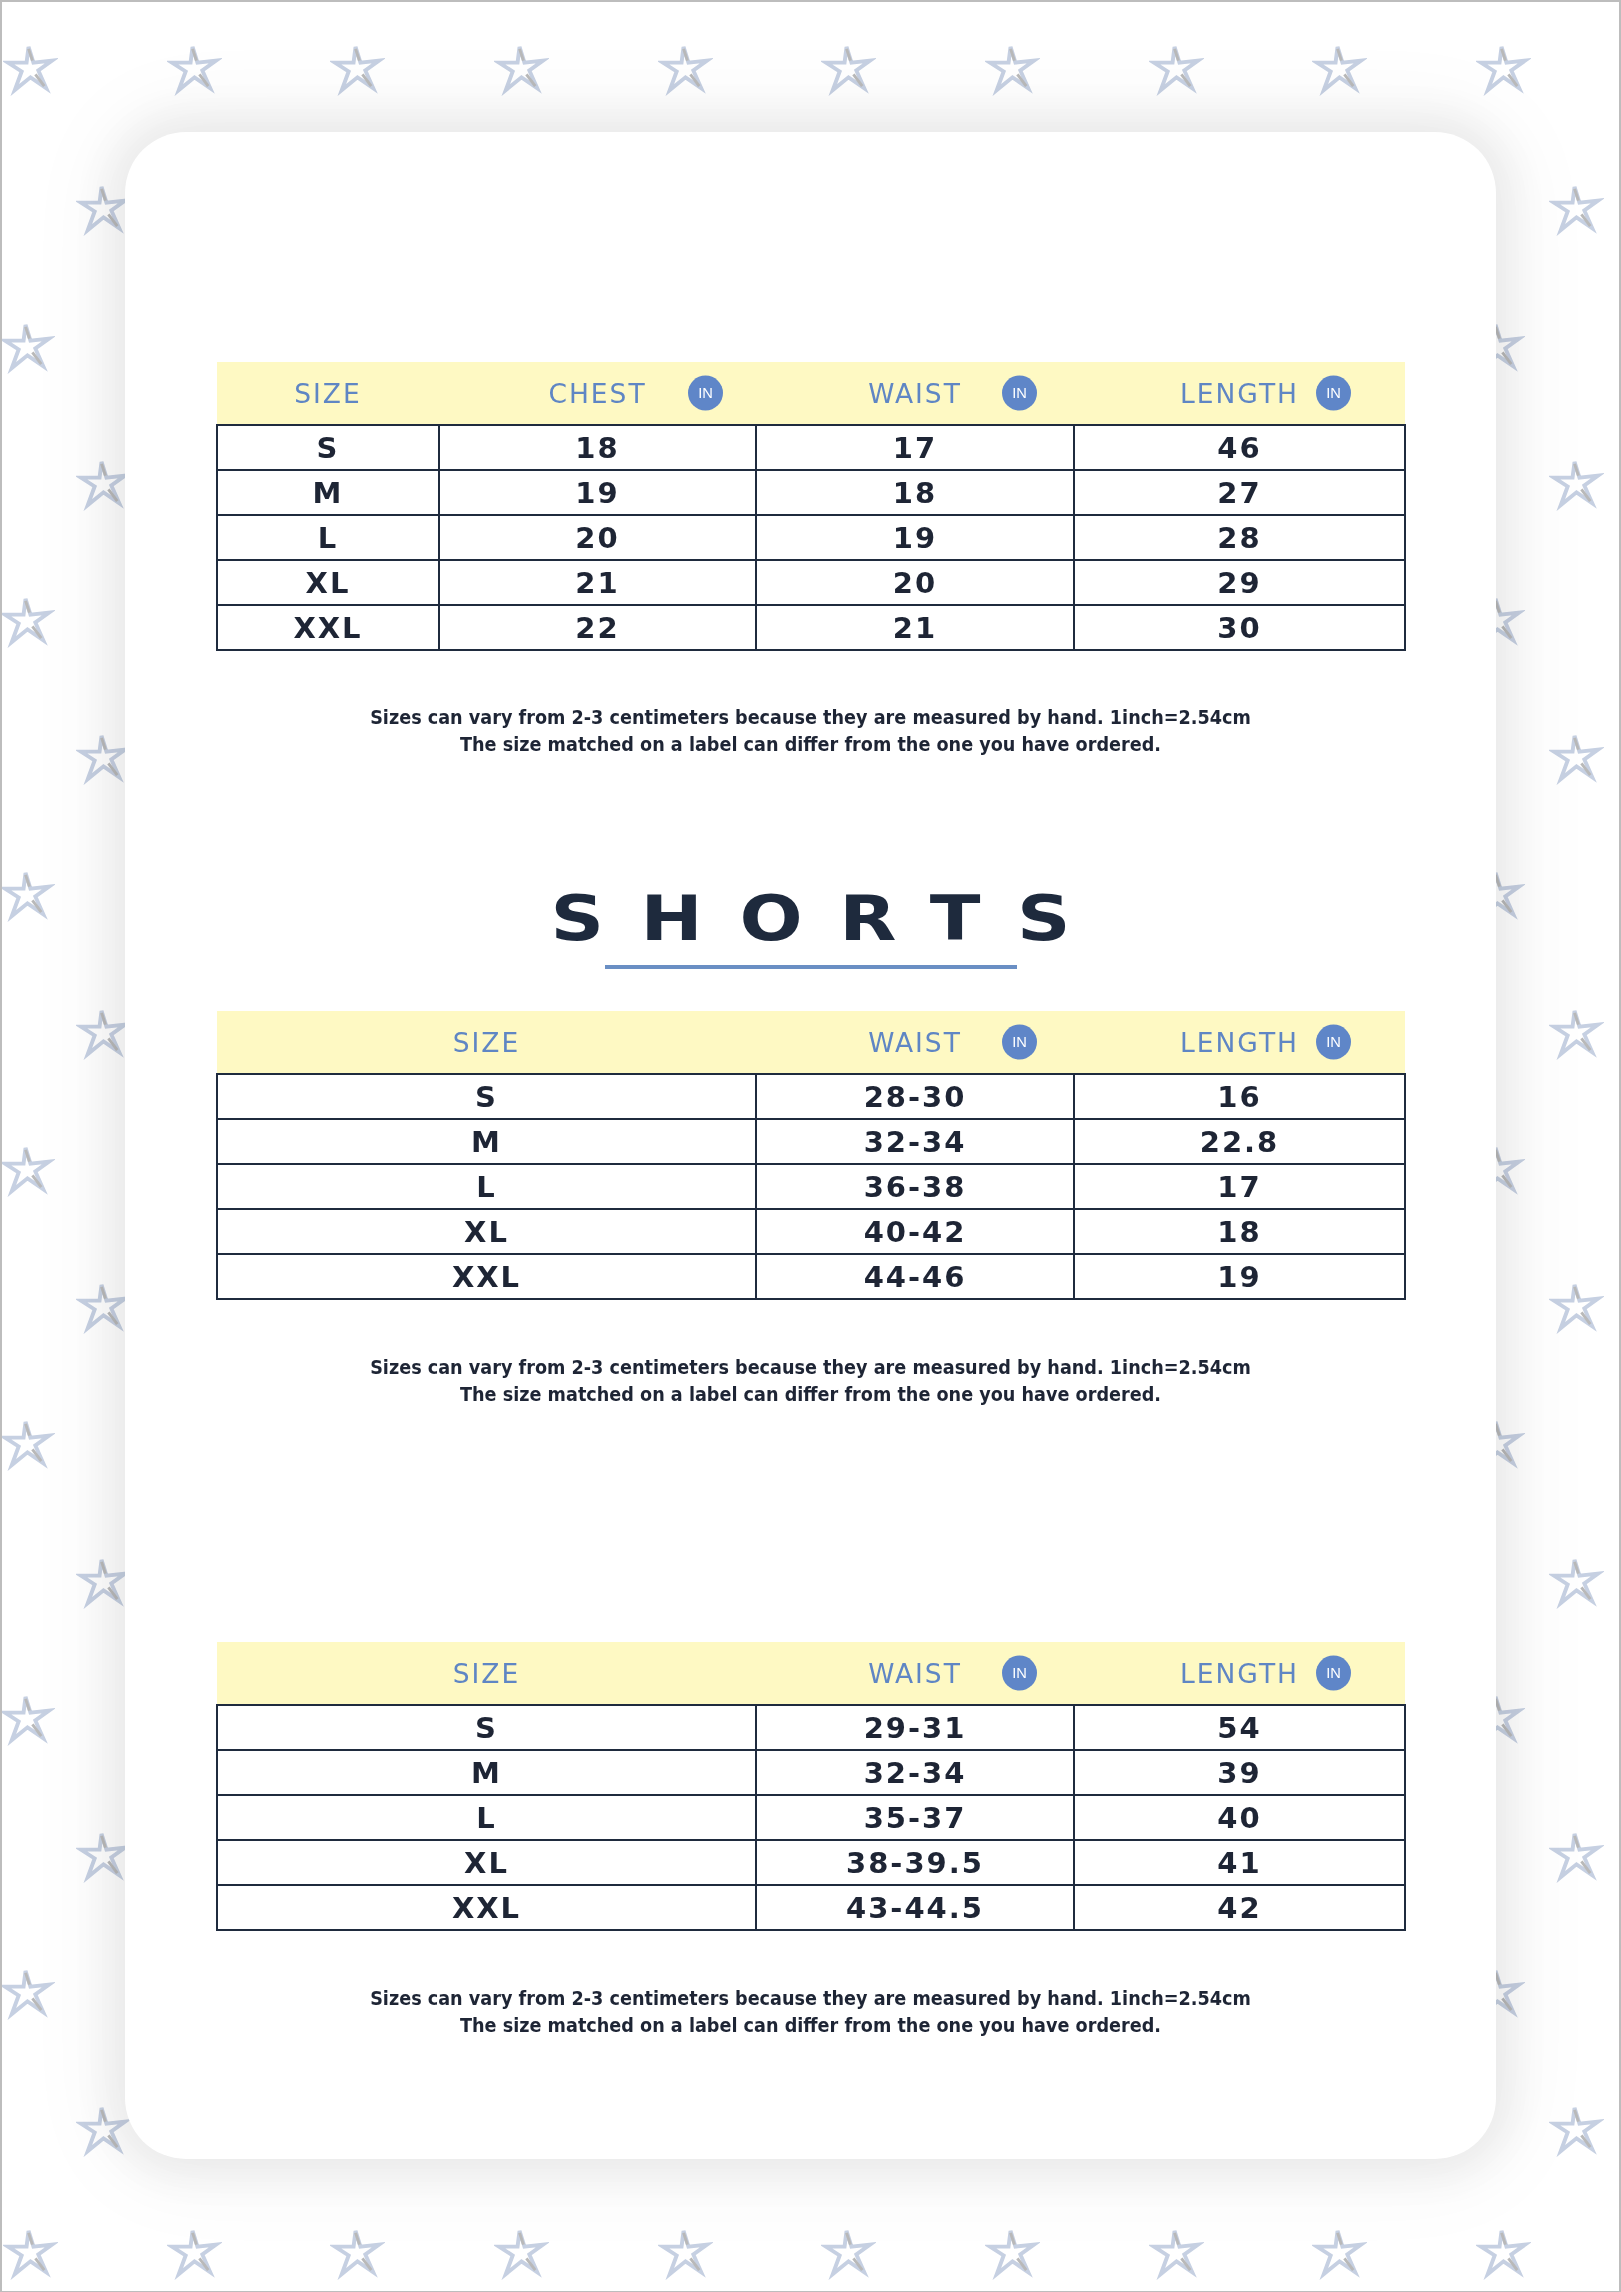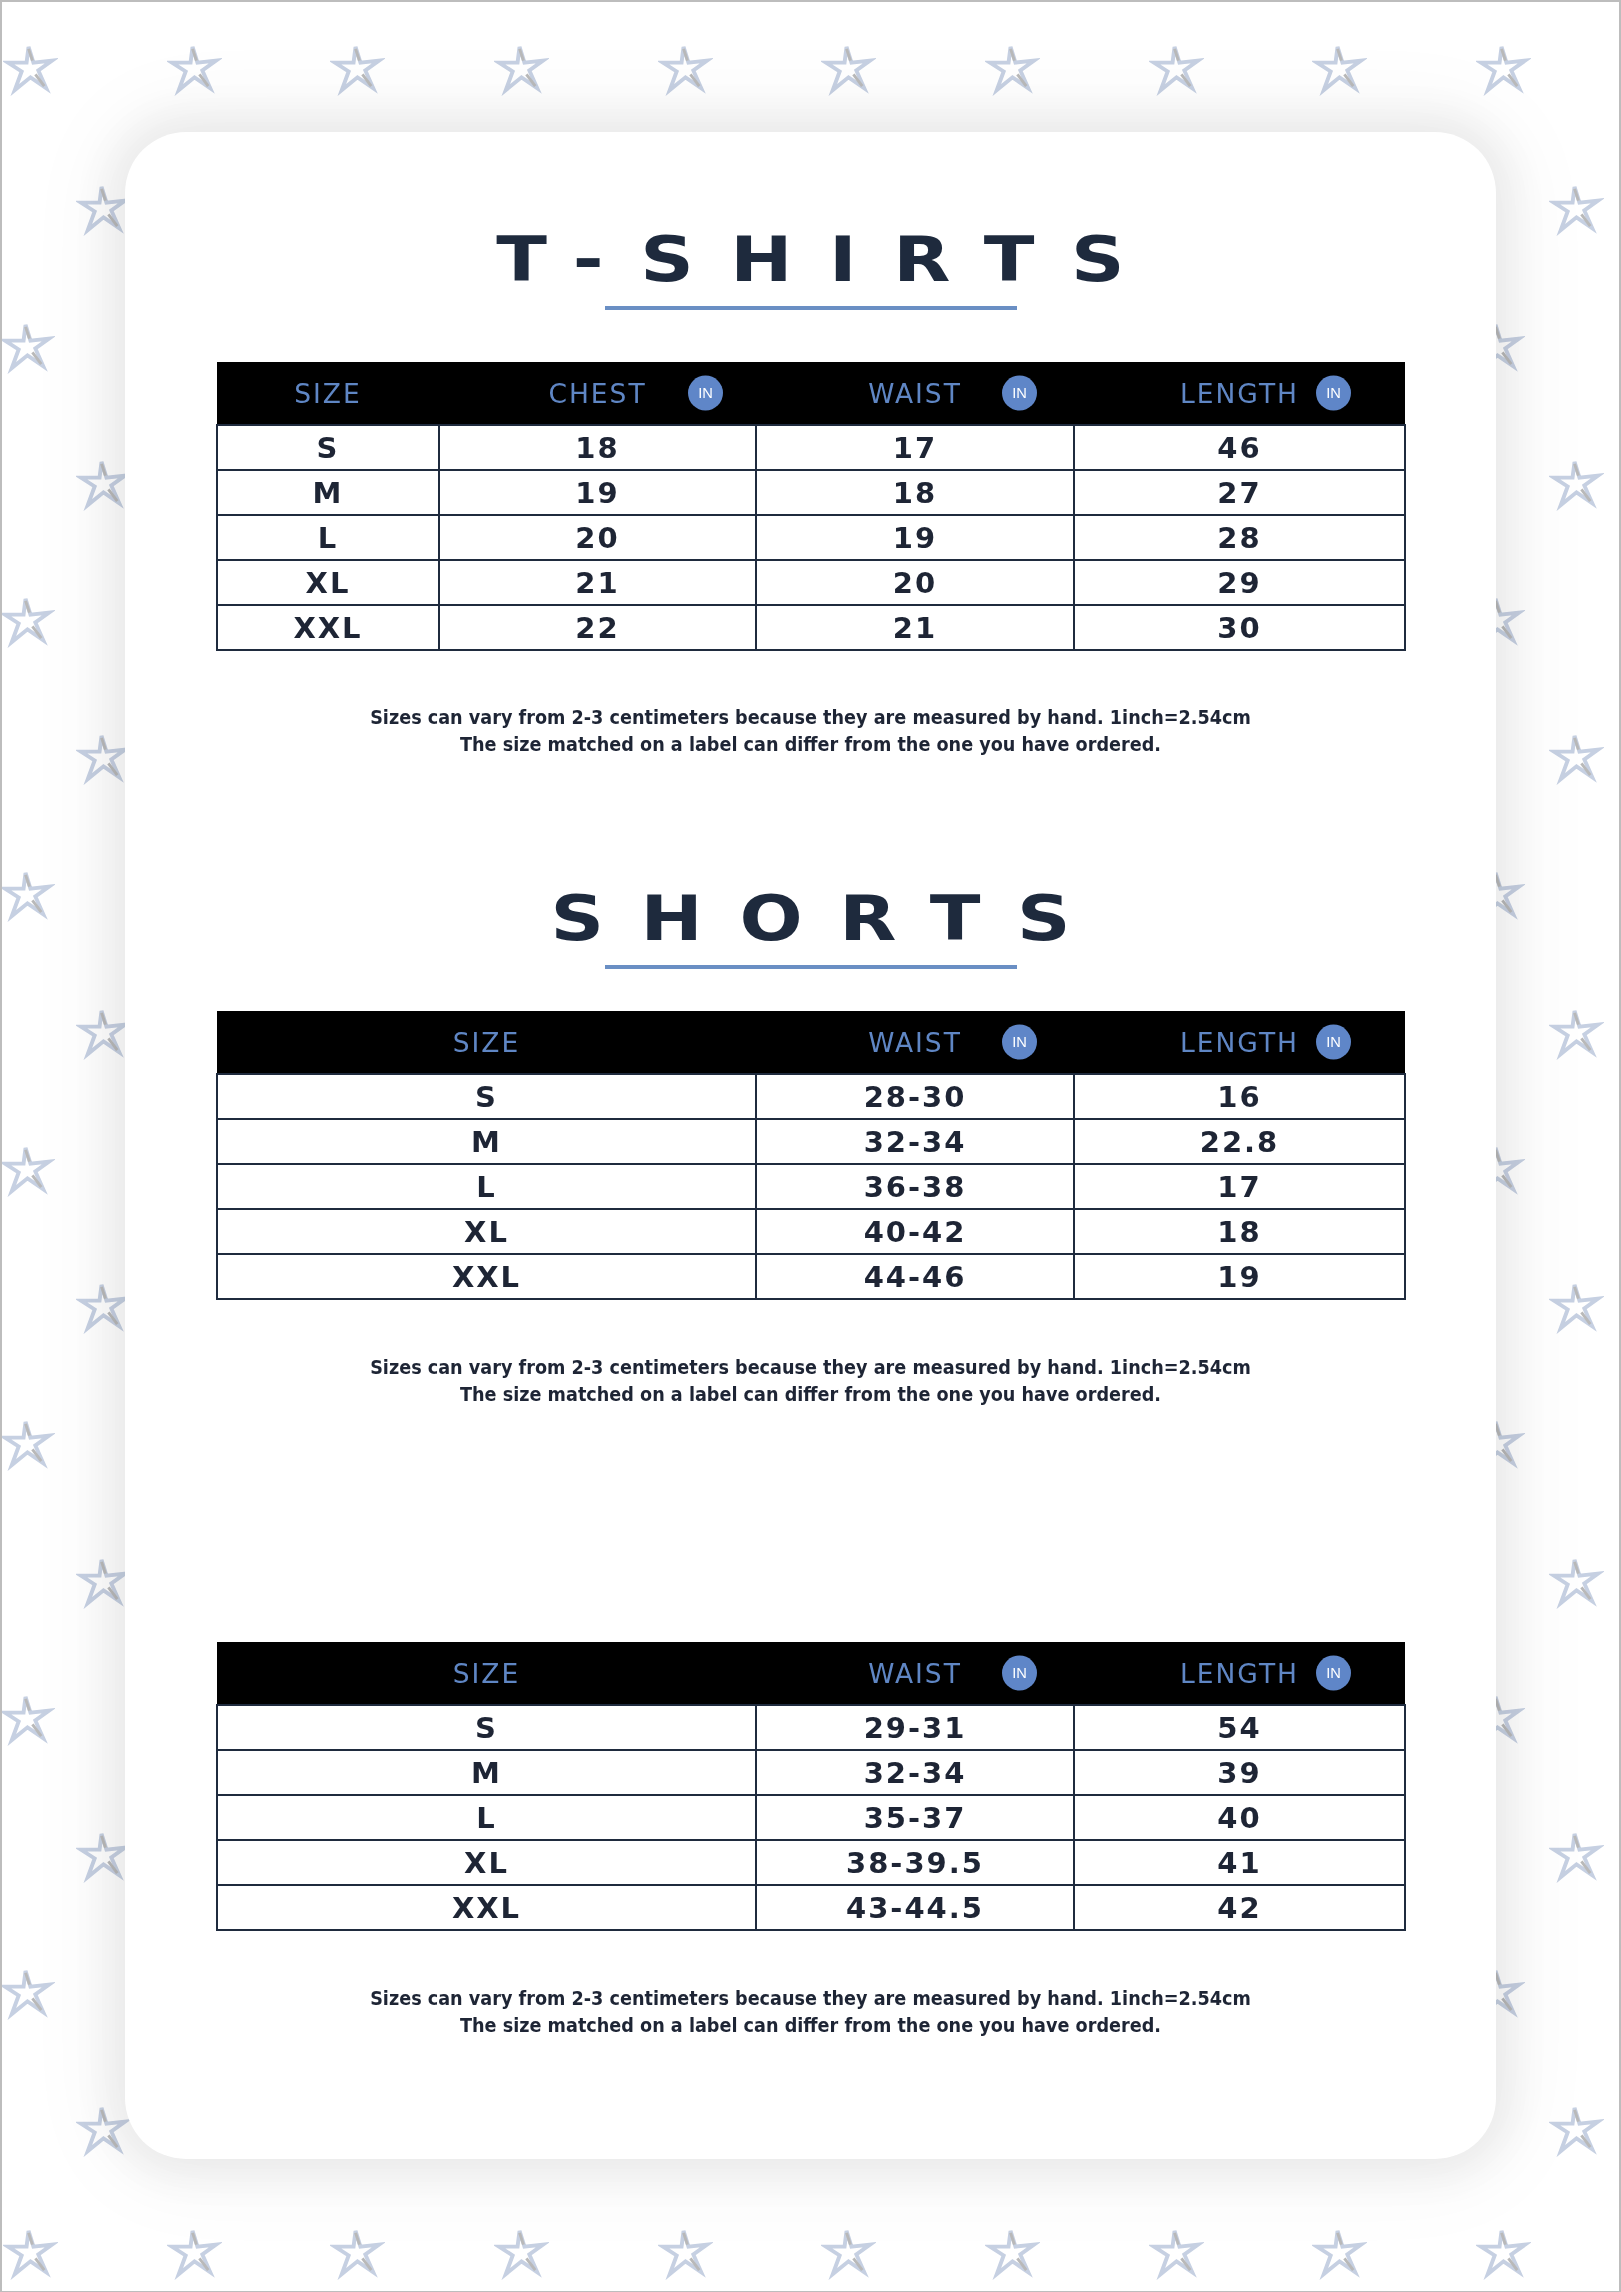--- a/index.html
+++ b/index.html
@@ -26,21 +26,21 @@
     font-size: 63px; line-height: 69px; letter-spacing: 31px;
     transform: scaleX(1.18); transform-origin: center;
     margin: 0; padding-left: 31px;
   }
   .title-rule { width: 412px; height: 3.9px; background: #6a8fc4; margin: 11.8px auto 0 auto; }
   table.size-table {
     position: absolute; left: 91px; width: 1188px;
     border-collapse: collapse; table-layout: fixed;
   }
   table.size-table th {
-    background: #000000; height: 62px; padding: 0; color: #5f86c4;
+    background: #fef9c3; height: 62px; padding: 0; color: #5f86c4;
     font-weight: normal; font-size: 26.5px; letter-spacing: 2px;
     text-align: center; position: relative;
     font-family: "DejaVu Sans", "Liberation Sans", sans-serif;
   }
   table.size-table td {
     border: 2.9px solid #1f2b3e; height: 43px; padding: 0;
     text-align: center; color: #1e2535; font-size: 29px; font-weight: 600;
     letter-spacing: 2px;
     font-family: "DejaVu Sans", "Liberation Sans", sans-serif;
   }
@@ -309,24 +309,20 @@
       </svg></div>
     <div class="star" style="left: 1549px; top: 2102px;"><svg viewBox="0 0 56 56" width="55" height="55">
         <path d="M26 6 L31 22 L50 20 L36 30 L44 48 L28 37 L12 50 L19 31 L5 22 L24 22 Z" fill="none" stroke="#c6d0e2" stroke-width="4" stroke-linejoin="miter"></path>
         <path d="M26 8 L30 20" stroke="#b9b9b9" stroke-width="3"></path>
         <path d="M33 34 L42 46" stroke="#b9b9b9" stroke-width="3"></path>
       </svg></div>
   </div>
 
 <div class="card">
 
-  <div class="section" style="top:93px;">
-    <h1 class="section-title">T-SHIRTS</h1>
-    <div class="title-rule"></div>
-  </div>
   <table class="size-table" style="top:230px;">
     <colgroup>
       <col style="width:222px">
         <col style="width:317px">
         <col style="width:318px">
         <col style="width:331px">
     </colgroup>
     <thead>
       <tr>
         <th><span>SIZE</span></th>

